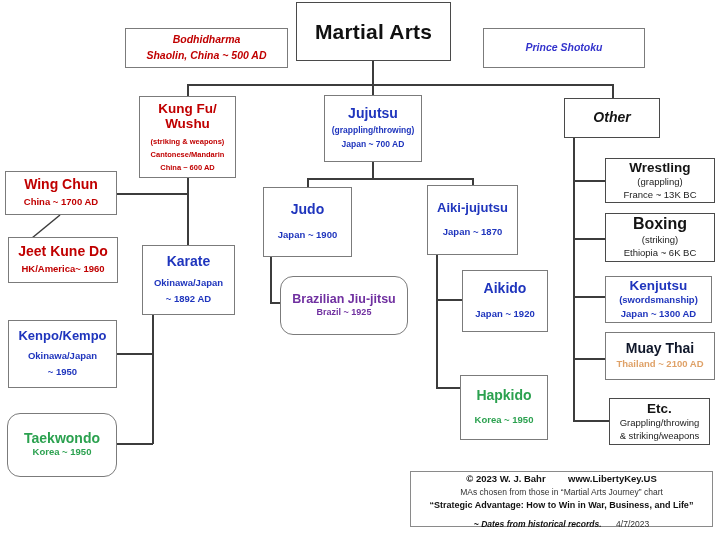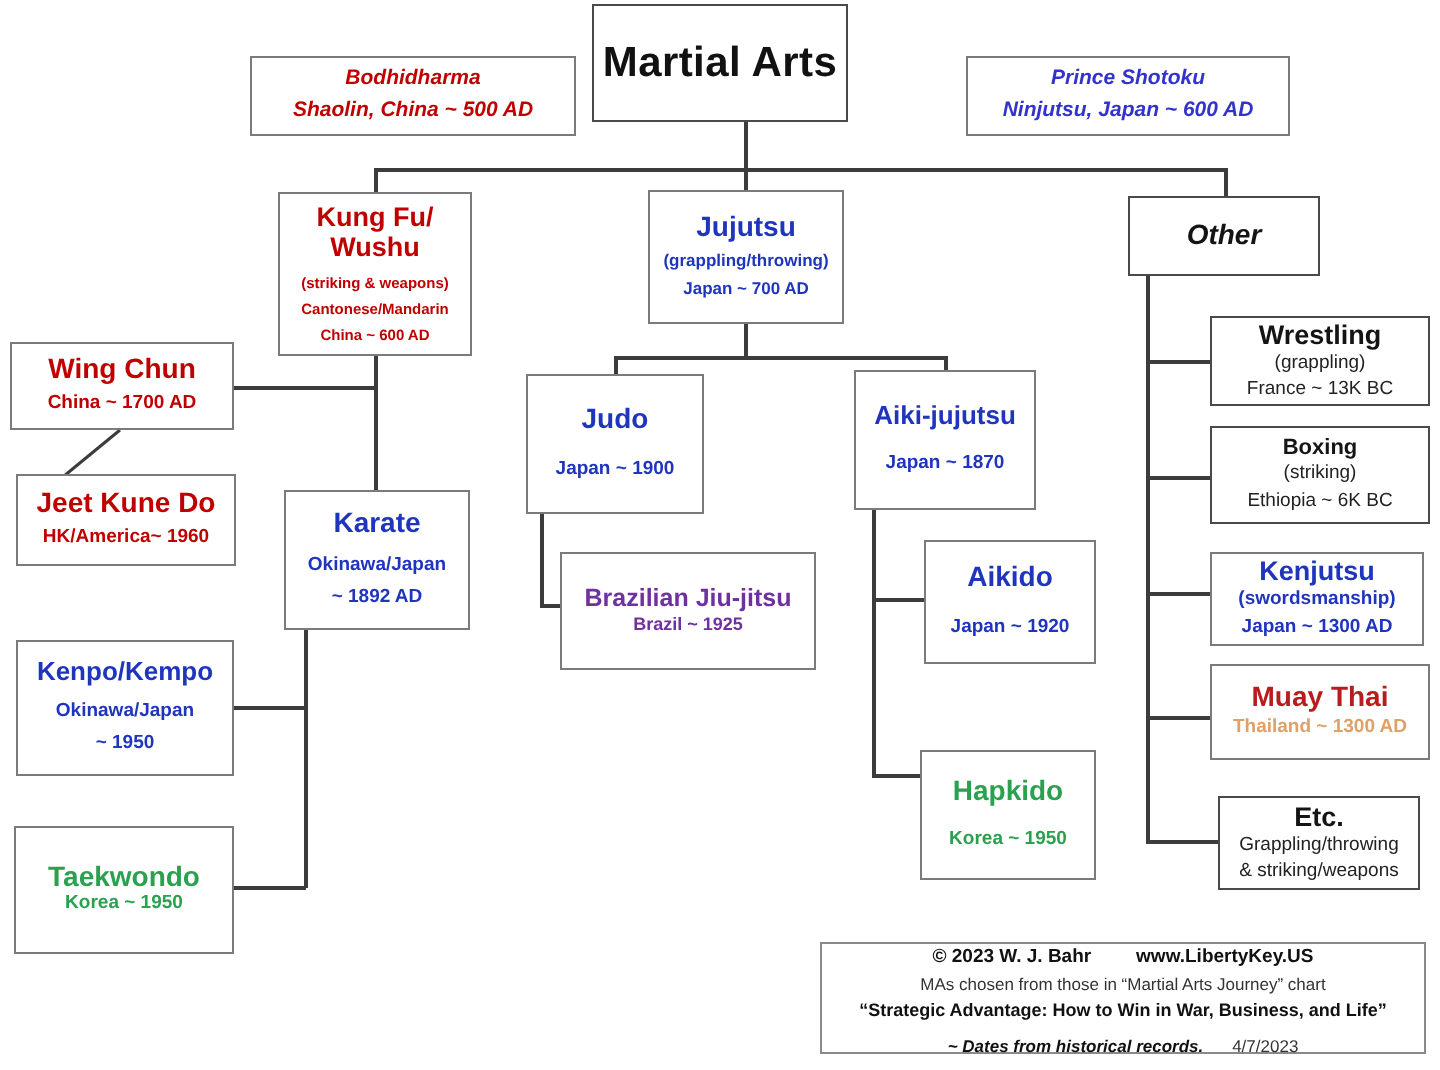--- a/index.html
+++ b/index.html
@@ -6,26 +6,26 @@
   .canvas{position:relative;width:720px;height:535px;background:#ffffff;overflow:hidden;
           font-family:"Liberation Sans",sans-serif;}
   .node{position:absolute;box-sizing:border-box;background:#fff;border:1.5px solid #7b7b7b;
         display:flex;flex-direction:column;justify-content:center;align-items:center;
         text-align:center;z-index:2;}
   .bd-dark{border-color:#4a4a4a;}
   .t{font-weight:bold;font-size:14px;line-height:1.12;}
   .s{font-weight:bold;font-size:9px;line-height:1.35;}
   .sn{font-weight:normal;font-size:9.5px;line-height:1.3;color:#222;}
   .c-red{color:#c00000;} .c-blue{color:#1f35bd;} .c-green{color:#2ba14f;}
-  .c-purple{color:#7030a0;} .c-orange{color:#b91c1c;} .c-orange2{color:#dfa167;}
+  .c-purple{color:#7030a0;} .c-orange{color:#0f172a;} .c-orange2{color:#dfa167;}
   .c-black{color:#141414;}
   .ann{font-style:italic;font-weight:600;font-size:10.5px;line-height:1.5;gap:0;}
   .lh{position:absolute;height:1.5px;background:#3c3c3c;z-index:1;}
   .lv{position:absolute;width:1.5px;background:#3c3c3c;z-index:1;}
-  .g0{gap:1px;} .g1{gap:3px;} .g2{gap:0;} .g3{gap:11px;}
+  .g0{gap:1px;} .g1{gap:3px;} .g2{gap:0;border-radius:13px;} .g3{gap:11px;}
   .title-box{font-weight:bold;font-size:21px;color:#111;letter-spacing:0.2px;}
   .footer{position:absolute;box-sizing:border-box;border:1px solid #8a8a8a;background:#fff;
           display:flex;flex-direction:column;justify-content:center;align-items:center;
           text-align:center;z-index:2;line-height:1.35;}
   .f1{font-weight:bold;font-size:9.5px;color:#111;}
   .f2{font-weight:normal;font-size:8.5px;color:#333;}
   .f3{font-weight:bold;font-size:9px;color:#111;}
   .f4i{font-weight:bold;font-style:italic;font-size:8.5px;color:#111;}
   .f4d{font-weight:normal;font-size:8.5px;color:#333;margin-left:10px;}
   .sp{margin-left:18px;}
@@ -56,31 +56,30 @@
   <div class="lv" style="left:573px;top:138px;height:283px;"></div>
   <div class="lh" style="left:573px;top:180px;width:32px;"></div>
   <div class="lh" style="left:573px;top:238px;width:32px;"></div>
   <div class="lh" style="left:573px;top:296px;width:32px;"></div>
   <div class="lh" style="left:573px;top:358px;width:32px;"></div>
   <div class="lh" style="left:573px;top:420px;width:36px;"></div>
   <svg style="position:absolute;left:30px;top:213px;z-index:1;" width="34" height="27">
     <line x1="30" y1="2" x2="2" y2="25" stroke="#3c3c3c" stroke-width="1.5"></line>
   </svg>
 
-  <div class="node bd-dark title-box" style="left:296px;top:2px;width:128px;height:59px;">
+  <div class="node bd-dark title-box" style="left:296px;top:2px;width:155px;height:59px;">
     <span>Martial Arts</span>
   </div>
 
   <div class="node ann c-red" style="left:105px;top:28px;width:163px;height:40px;margin-left:20px;">
     <span>Bodhidharma</span>
     <span>Shaolin, China ~ 500 AD</span>
   </div>
   <div class="node ann" style="left:483px;top:28px;width:162px;height:40px;color:#3333cc;">
     <span>Prince Shotoku</span>
-    <span>Ninjutsu, Japan ~ 600 AD</span>
   </div>
 
   <div class="node c-red g1" style="left:139px;top:96px;width:97px;height:82px;">
     <span class="t" style="font-size:13.5px;">Kung Fu/</span>
     <span class="t" style="font-size:13.5px;margin-top:-3px;">Wushu</span>
     <span class="s" style="font-size:7.5px;margin-top:3px;">(striking &amp; weapons)</span>
     <span class="s" style="font-size:7.5px;">Cantonese/Mandarin</span>
     <span class="s" style="font-size:7.5px;">China  ~ 600 AD</span>
   </div>
   <div class="node c-blue g1" style="left:324px;top:95px;width:98px;height:67px;">
@@ -135,32 +134,32 @@
     <span class="t">Hapkido</span>
     <span class="s" style="font-size:9.5px;">Korea ~ 1950</span>
   </div>
 
   <div class="node bd-dark c-black g0" style="left:605px;top:158px;width:110px;height:45px;">
     <span class="t" style="font-size:13.5px;">Wrestling</span>
     <span class="sn">(grappling)</span>
     <span class="sn">France ~ 13K BC</span>
   </div>
   <div class="node bd-dark c-black g0" style="left:605px;top:213px;width:110px;height:49px;">
-    <span class="t" style="font-size:11px;">Boxing</span>
+    <span class="t" style="font-size:16px;">Boxing</span>
     <span class="sn">(striking)</span>
     <span class="sn">Ethiopia ~ 6K BC</span>
   </div>
   <div class="node c-blue g0" style="left:605px;top:276px;width:107px;height:47px;">
     <span class="t" style="font-size:13.5px;">Kenjutsu</span>
     <span class="s" style="font-size:9.5px;font-weight:600;">(swordsmanship)</span>
     <span class="s" style="font-size:9.5px;font-weight:600;">Japan ~ 1300 AD</span>
   </div>
   <div class="node g0" style="left:605px;top:332px;width:110px;height:48px;">
     <span class="t c-orange">Muay Thai</span>
-    <span class="s c-orange2" style="font-size:9.5px;">Thailand ~ 1300 AD</span>
+    <span class="s c-orange2" style="font-size:9.5px;">Thailand ~ 2100 AD</span>
   </div>
   <div class="node bd-dark c-black g0" style="left:609px;top:398px;width:101px;height:47px;">
     <span class="t" style="font-size:13.5px;">Etc.</span>
     <span class="sn">Grappling/throwing</span>
     <span class="sn">&amp; striking/weapons</span>
   </div>
 
   <div class="footer" style="left:410px;top:471px;width:303px;height:56px;">
     <div>
       <span class="f1">©  2023  W. J. Bahr</span>

